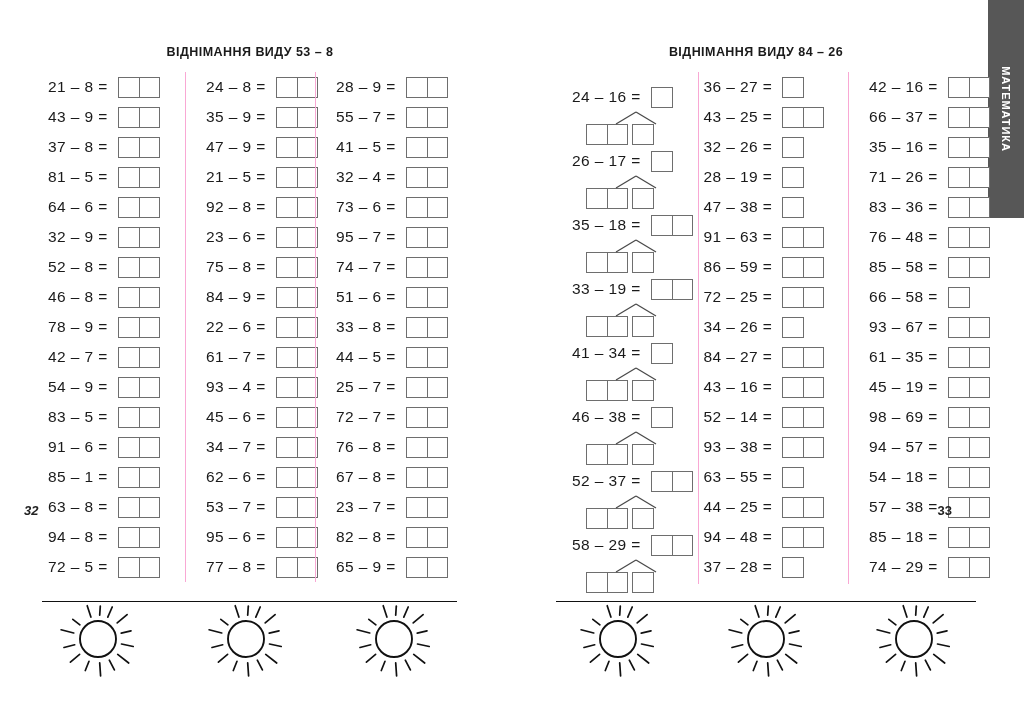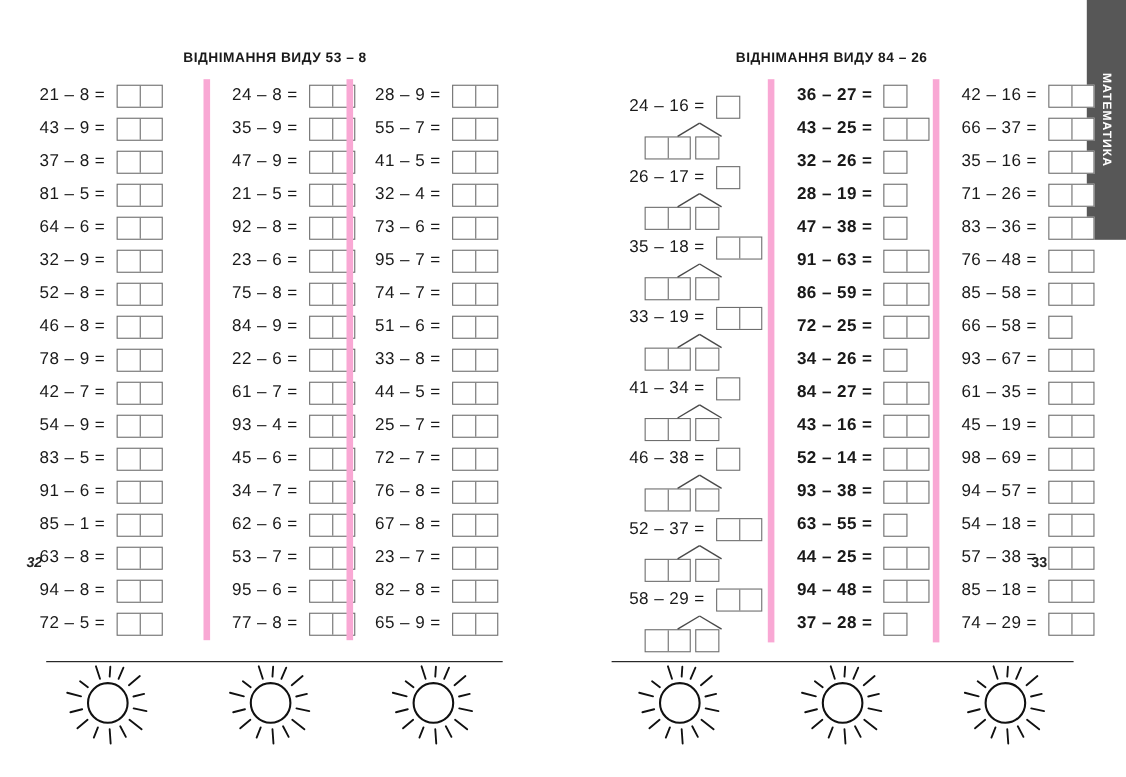--- a/index.html
+++ b/index.html
@@ -64,21 +64,21 @@
     top: 72px;
     left: 0;
     right: 0;
     display: flex;
   }
   .col {
     position: relative;
     box-sizing: border-box;
   }
   .col.sep {
-    border-left: 6px solid #f9a8d4;
+    border-left: 1px solid #f9a8d4;
   }
 
   .rows { display: flex; flex-direction: column; }
 
   
   .ex {
     display: flex;
     align-items: center;
     height: 30px;
     font-size: 15.5px;
@@ -174,21 +174,21 @@
 <body>
 
 <div id="side-tab">
   <span class="tab-label">МАТЕМАТИКА</span>
 </div>
 
 <div class="page" id="page-left">
   <div class="page-title">ВІДНІМАННЯ ВИДУ 53 – 8</div>
   <div class="columns" id="left-columns">
       <div class="col" style="width: 185px;">
-        <div class="rows" style="padding-left: 36px;">
+        <div class="rows" style="padding-left: 48px;">
           <div class="ex">
             <span class="expr">21 – 8 =</span>
             <span class="eq"></span>
             <span class="boxes">
               <span class="cell"></span>
               <span class="cell"></span>
             </span>
           </div>
           <div class="ex">
             <span class="expr">43 – 9 =</span>
@@ -863,21 +863,21 @@
               </div>
               <svg class="branch-svg" width="120" height="16">
                 <line x1="50" y1="0" x2="30" y2="12" stroke="#4a4a4a" stroke-width="1.3"></line>
                 <line x1="50" y1="0" x2="70" y2="12" stroke="#4a4a4a" stroke-width="1.3"></line>
               </svg>
             </div>
           </div>
         </div>
       </div>
       <div class="col sep" style="width: 150px;">
-        <div class="rows" style="padding-left: 20px; font-weight: bold;">
+        <div class="rows" style="padding-left: 4px;">
           <div class="ex">
             <span class="expr">36 – 27 =</span>
             <span class="eq"></span>
             <span class="boxes">
               <span class="cell"></span>
             </span>
           </div>
           <div class="ex">
             <span class="expr">43 – 25 =</span>
             <span class="eq"></span>

